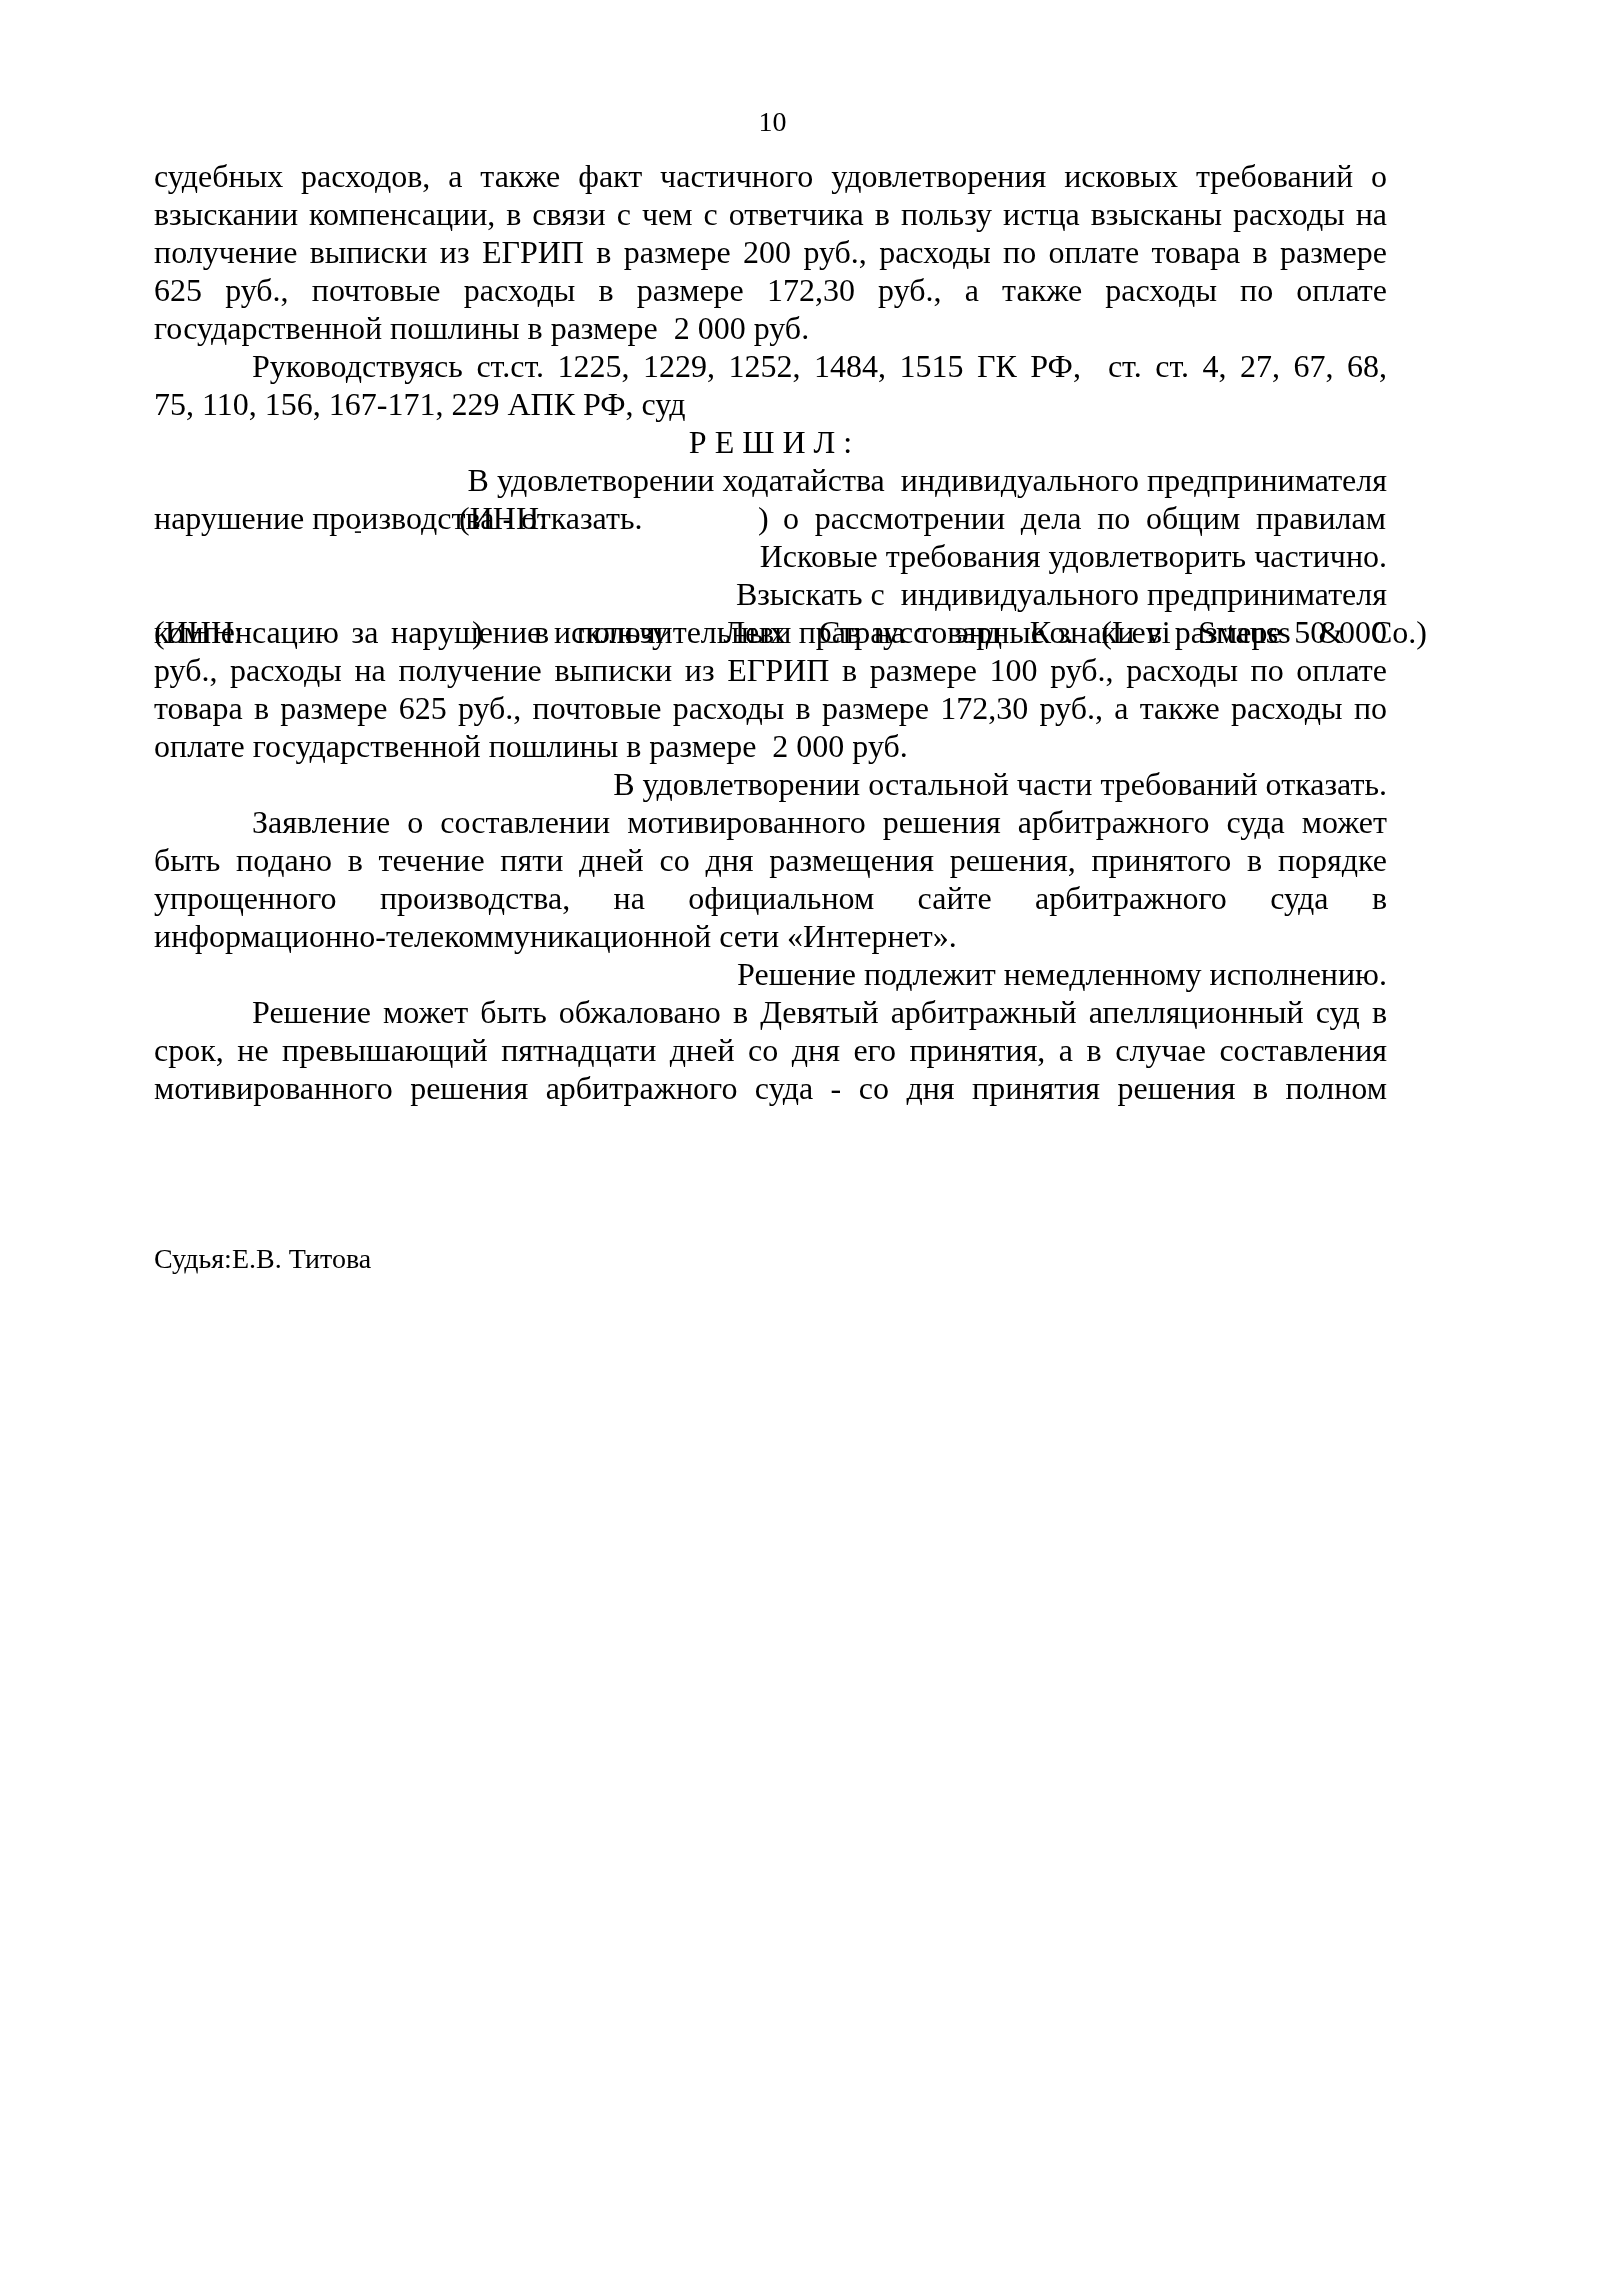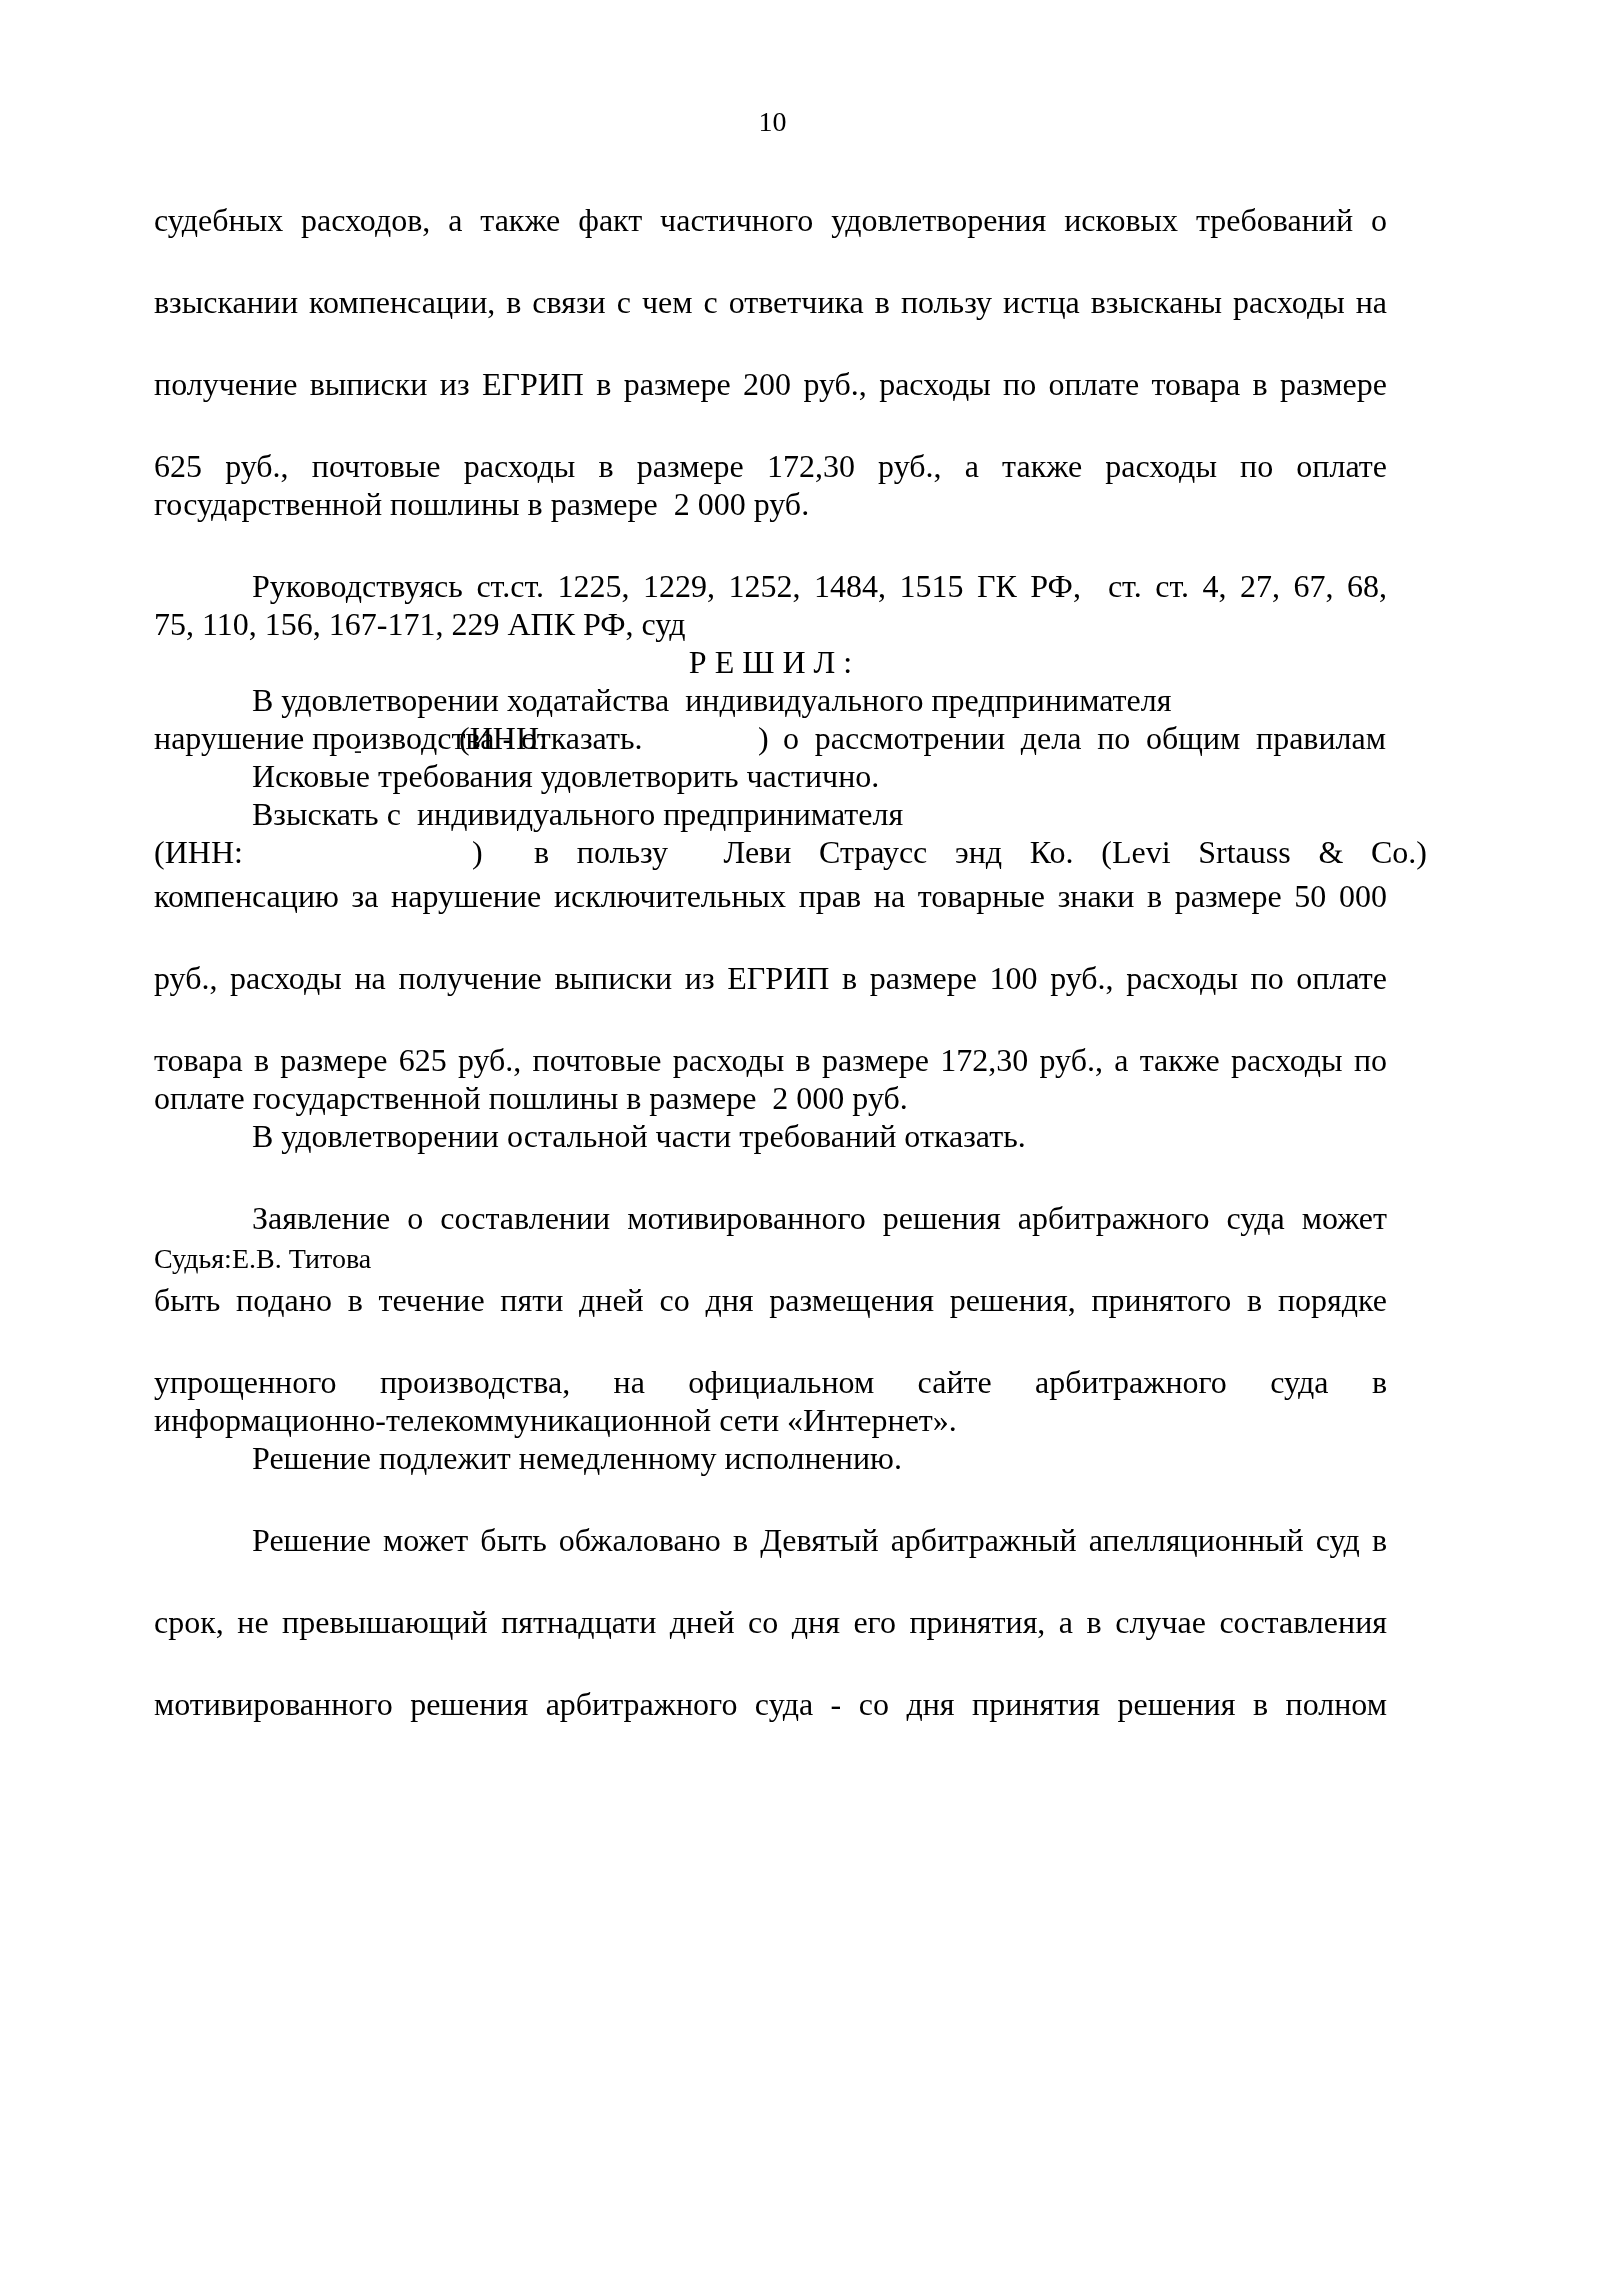--- a/index.html
+++ b/index.html
@@ -35,28 +35,28 @@
   }
   .ln {
     display: block;
     height: 38px;
     white-space: nowrap;
     text-align: left;
   }
   .ln.j {
     text-align: justify;
     text-align-last: justify;
-    margin-top: 44px;
   }
   .ln.c {
     text-align: center;
     white-space: normal;
   }
   .ln.ind {
     text-indent: 98px;
+    text-align: right;
   }
   .ln-special {
     position: relative;
     height: 38px;
   }
   .ln-special > span {
     position: absolute;
     top: 0;
     white-space: nowrap;
   }

